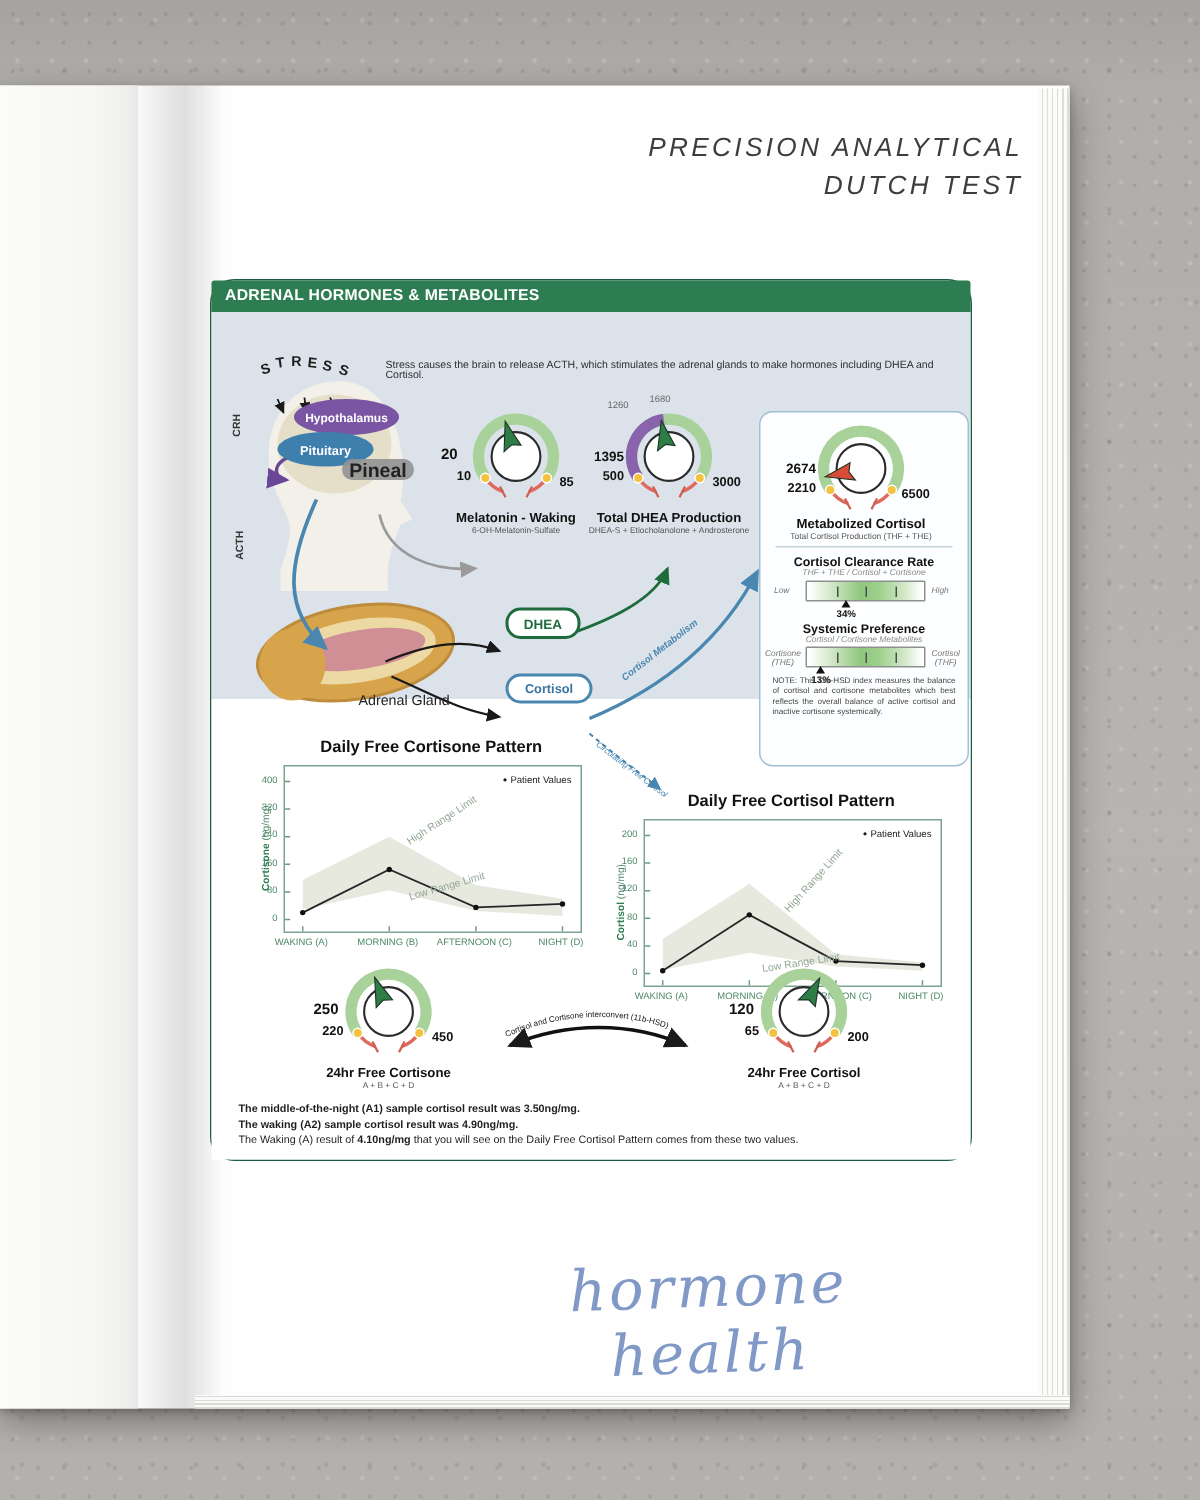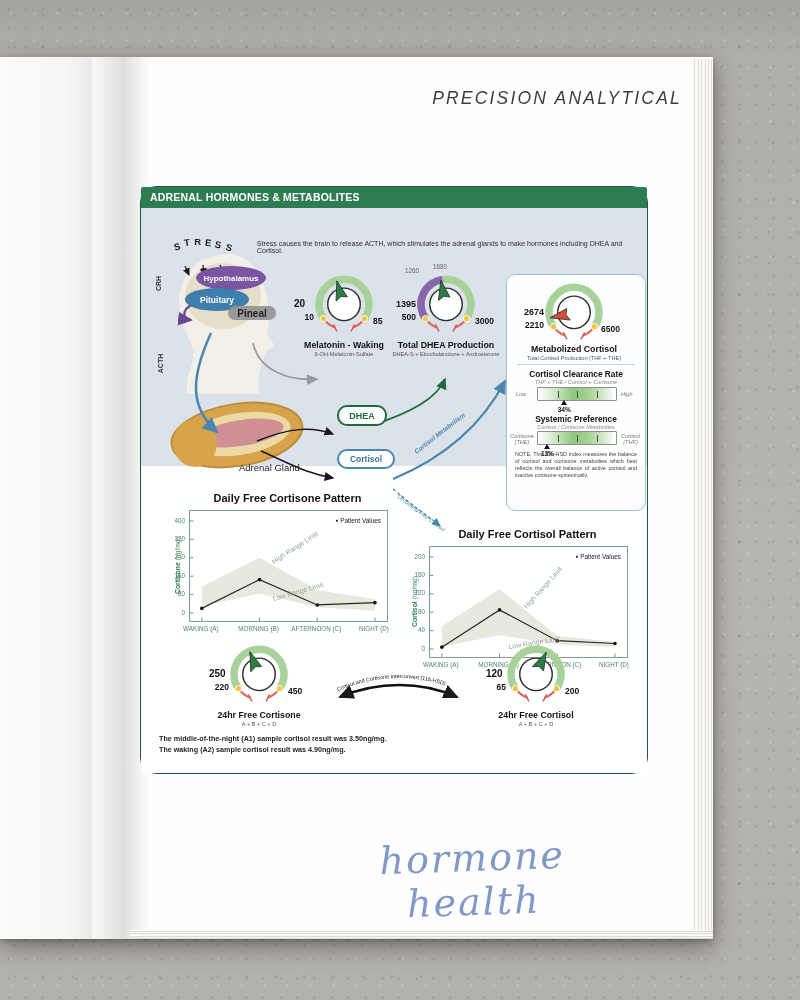--- a/index.html
+++ b/index.html
@@ -44,21 +44,21 @@
   .stress span:nth-child(3){transform:translateY(-1px);}
   .stress span:nth-child(4){transform:translateY(0px) rotate(6deg);}
   .stress span:nth-child(5){transform:translateY(2px) rotate(12deg);}
   .stress span:nth-child(6){transform:translateY(5px) rotate(18deg);}
   .intro{position:absolute;left:116px;top:32px;width:383px;font-size:7px;color:#2f2f2f;z-index:4;}
   .headsvg{position:absolute;left:22px;top:38px;z-index:2;}
   .bnode{position:absolute;z-index:4;border-radius:50%;color:#fff;font-weight:bold;
     display:flex;align-items:center;justify-content:center;}
   .hypo{left:55px;top:58px;width:70px;height:24px;background:#7a55a4;font-size:8px;}
   .pitu{left:44px;top:80px;width:64px;height:23px;background:#3e7fae;font-size:8.5px;}
-  .pine{left:87px;top:98px;width:48px;height:14px;background:rgba(148,148,148,.92);color:#222;font-size:10px;font-weight:600;border-radius:8px;}
+  .pine{left:87px;top:98px;width:48px;height:14px;background:rgba(148,148,148,.92);color:#222;font-size:13px;font-weight:600;border-radius:8px;}
   .vlabel{position:absolute;z-index:4;font-size:7px;font-weight:bold;color:#333;transform:rotate(-90deg);transform-origin:center;}
   .crh{left:10px;top:72px;}
   .acth{left:10px;top:152px;}
 
   
   .gauge-block{position:absolute;width:150px;text-align:center;z-index:4;}
   .gsvg{display:block;width:100px;height:86.7px;margin:0 auto;overflow:visible;}
   .red-arc{fill:none;stroke:#e0685c;stroke-width:2.6;}
   .red-tick{stroke:#cf5f53;stroke-width:1.8;}
   .green-arc{fill:none;stroke:#a8d29a;stroke-width:9;}
@@ -139,20 +139,21 @@
 <div class="scene">
   <div class="book">
     <div class="leftpage"></div>
     <div class="gutter"></div>
     <div class="stack-r"></div>
     <div class="stack-b"></div>
   </div>
 
   <div class="page-header">
     <div>PRECISION ANALYTICAL</div>
+    <div>DUTCH TEST</div>
   </div>
 
   <div class="panel">
     <div class="panel-head">ADRENAL HORMONES &amp; METABOLITES</div>
     <div class="upper"></div>
     <div class="lower"></div>
 
     <div class="abs" style="left:0;top:21px;right:0;bottom:0;">
 
       <svg class="headsvg" width="128" height="148" viewBox="0 0 128 148">
@@ -439,18 +440,19 @@
         <span class="gval">120</span>
         <span class="gmin">65</span>
         <span class="gmax">200</span>
         <div class="gtitle">24hr Free Cortisol</div>
         <div class="gsub">A + B + C + D</div>
       </div>
 
       <div class="fpara">
         <div class="b">The middle-of-the-night (A1) sample cortisol result was 3.50ng/mg.</div>
         <div class="b">The waking (A2) sample cortisol result was 4.90ng/mg.</div>
+        <div><span>The Waking (A) result of </span><span class="b">4.10ng/mg</span><span> that you will see on the Daily Free Cortisol Pattern comes from these two values.</span></div>
       </div>
     </div>
   </div>
 
   <div class="signature">hormone health</div>
 </div>
 
 </body></html>

